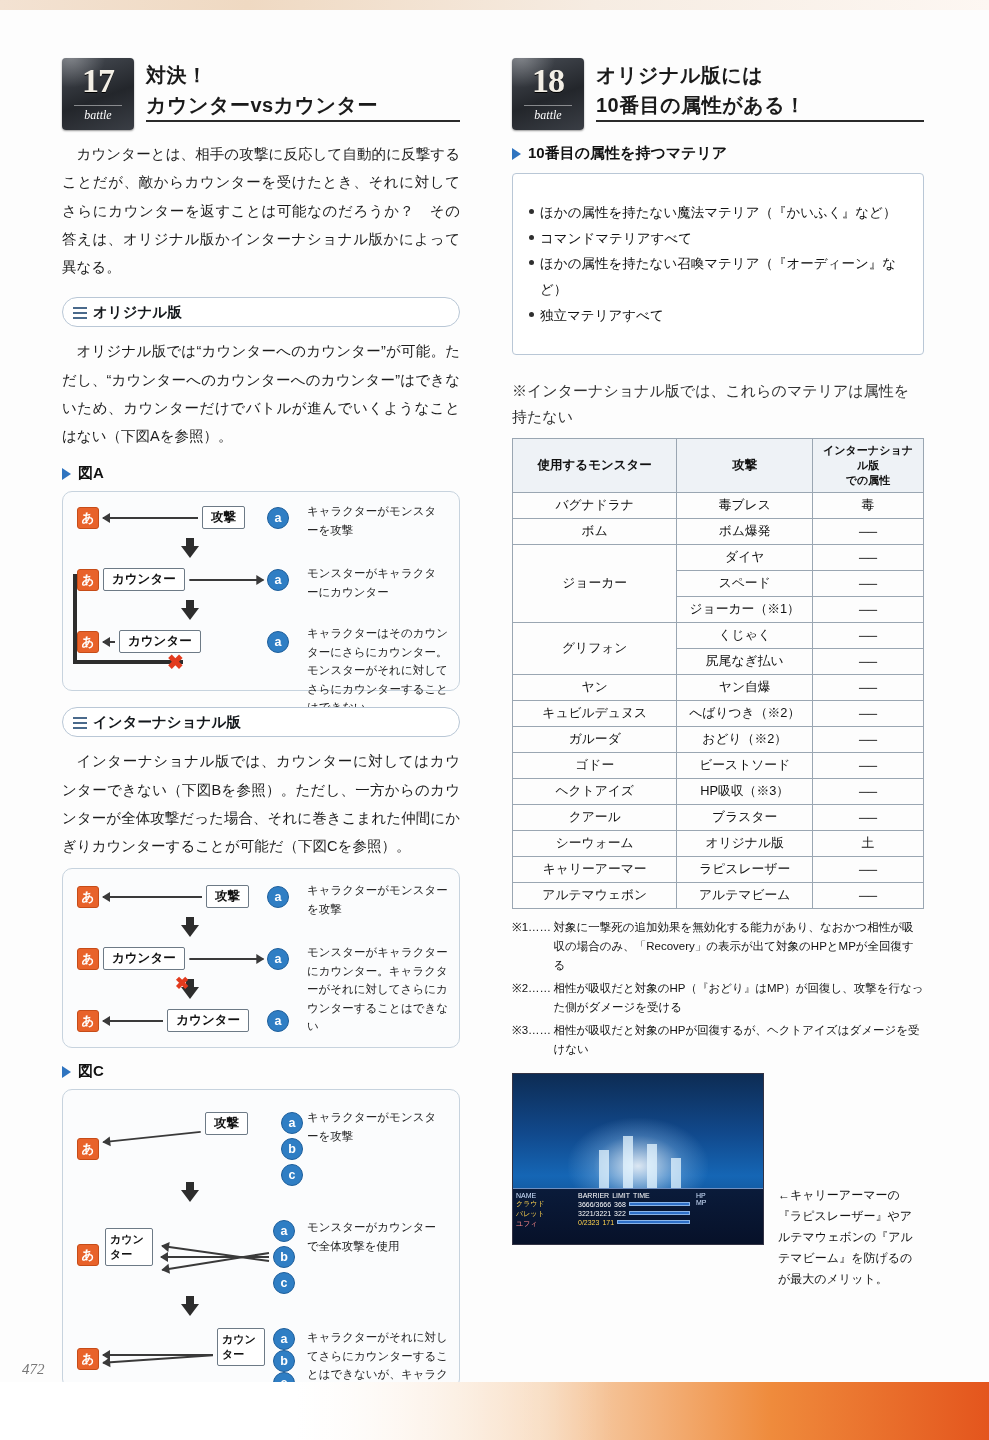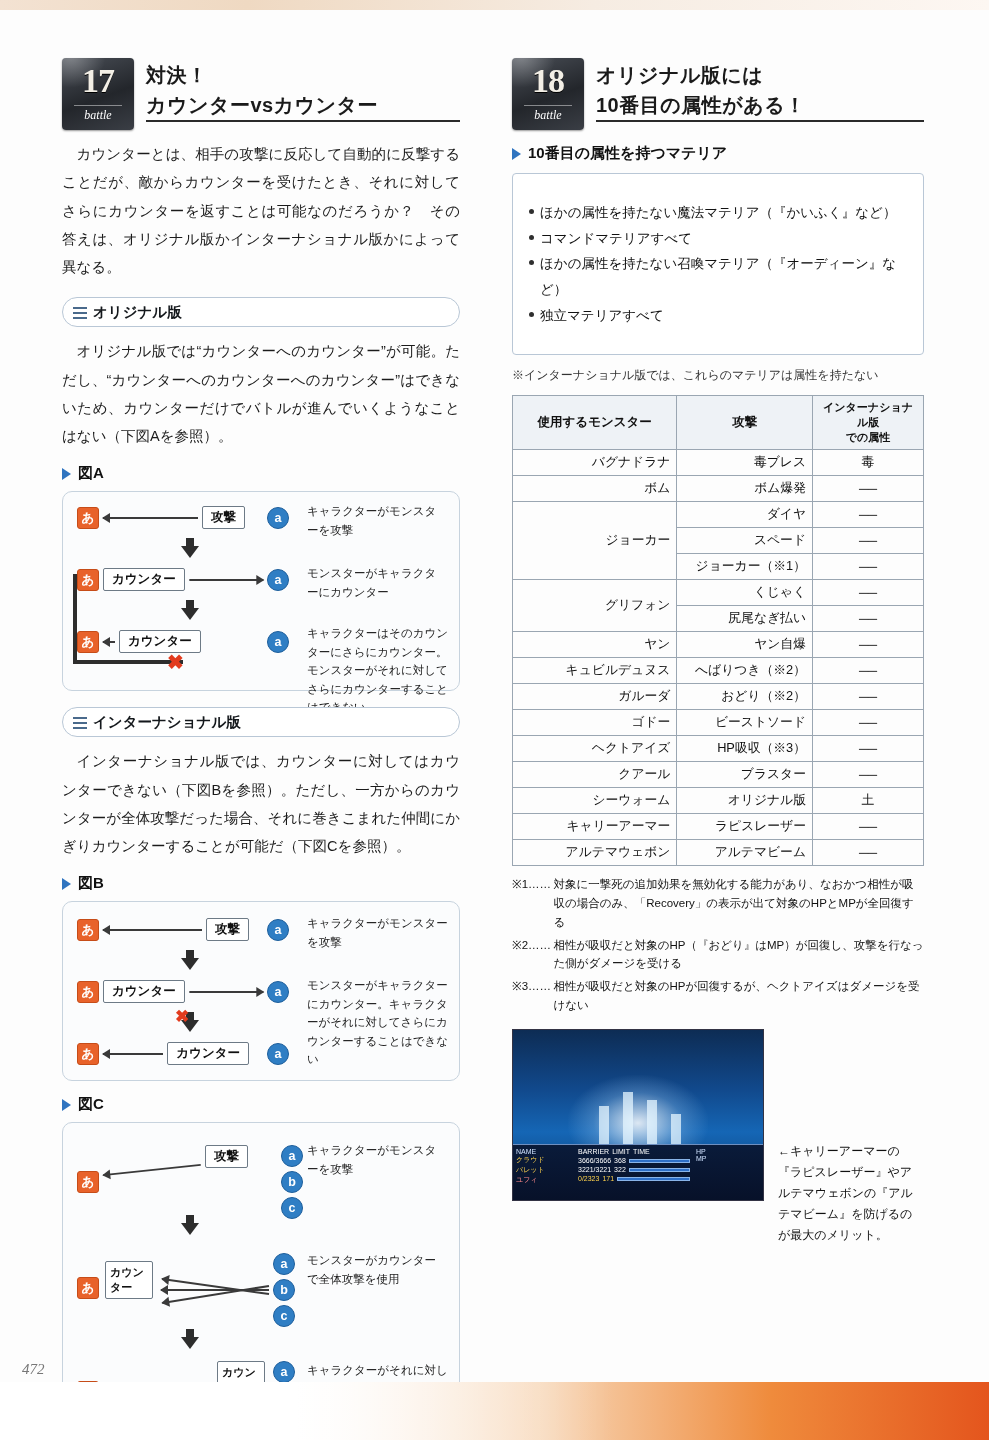--- a/index.html
+++ b/index.html
@@ -133,26 +133,26 @@
   .bullet-box {
     margin-top:10px; border:1px solid #b9c7d6; border-radius:4px; padding:26px 14px;
     background:#fff;
   }
   .bullet-box div {
     font-size:13.5px; line-height:1.9; position:relative; padding-left:13px;
   }
   .bullet-box div:before{
     content:""; position:absolute; left:2px; top:9px; width:5px;height:5px;border-radius:50%;background:#2f2f2f;
   }
-  .small-note { font-size:12px; color:#333; margin-top:10px; line-height:1.7; }
+  .small-note { font-size:15px; color:#333; margin-top:23px; line-height:1.7; }
 
   
   table.t { border-collapse:collapse; width:100%; margin-top:9px; font-size:12.8px; }
   table.t th, table.t td {
-    border:1px solid #9aa6b2; padding:4px 6px; text-align:right; height:25px;
+    border:1px solid #9aa6b2; padding:4px 6px; text-align:center; height:25px;
   }
   table.t th { background:#eef2f6; font-weight:bold; text-align:center; font-size:12.5px; }
   table.t td.c { text-align:center; }
 
   .foot-notes { margin-top:9px; font-size:11.5px; line-height:1.65; }
   .foot-notes p { margin:0 0 4px 0; text-indent:0; padding-left:3.6em; position:relative; }
   .foot-notes p span.mk { position:absolute; left:0; }
 
   
   .shot {
@@ -273,24 +273,20 @@
       <div class="bars">
           <i></i>
           <i></i>
           <i></i>
         </div>
       <div class="txt">インターナショナル版</div>
     </div>
 
     <p class="body ind">インターナショナル版では、カウンターに対してはカウンターできない（下図Bを参照）。ただし、一方からのカウンターが全体攻撃だった場合、それに巻きこまれた仲間にかぎりカウンターすることが可能だ（下図Cを参照）。</p>
 
-    <div class="tri-head">
-      <span class="tri"></span>
-      <span class="t">図B</span>
-    </div>
 
     <div class="diagram" style="height:180px;">
       <div style="position:absolute;left:14px;top:16px;display:flex;align-items:center;width:212px;">
         <span class="chip a">あ</span>
         <span class="arrow-h" style="flex:1;margin:0 4px;"></span>
         <span class="box">攻撃</span>
         <span class="arrow-h" style="width:10px;margin:0 4px;opacity:0;"></span>
         <span class="chip b">a</span>
       </div>
       <div style="position:absolute;left:244px;top:12px;width:142px;" class="dg-note">

